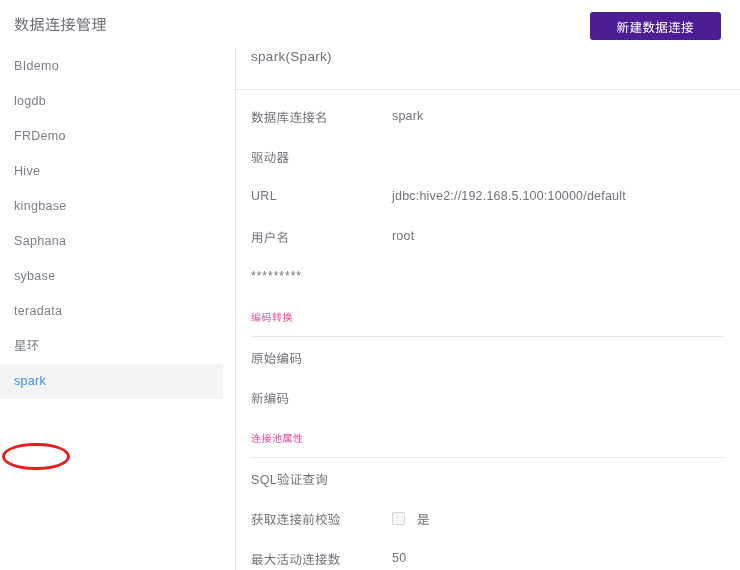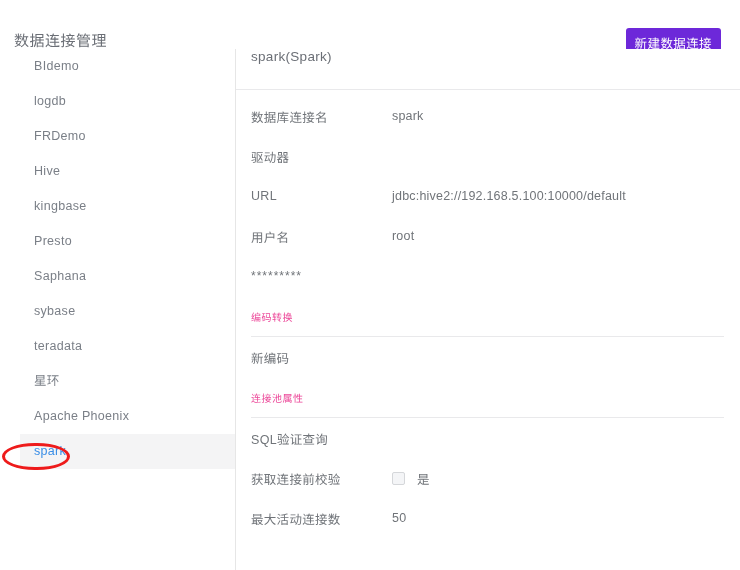--- a/index.html
+++ b/index.html
@@ -24,39 +24,38 @@
   }
 
   
   .topbar {
     position: absolute;
     left: 0; top: 0;
     width: 740px; height: 55px;
     box-sizing: border-box;
     border-bottom: 1px solid #e6e6e6;
     background: #ffffff;
-    margin-top: 16px;
   }
   .page-title {
     position: absolute;
     left: 14px; top: 13px;
     font-size: 15px;
     color: #6b6f76;
     letter-spacing: .5px;
     white-space: nowrap;
   }
   .new-conn-btn {
     position: absolute;
     right: 19px; top: 12px;
     height: 28px;
-    padding: 0 9px;
+    padding: 0 27px;
     display: flex;
     align-items: center;
     justify-content: center;
-    background: #6d28d9;
+    background: #4c1d95;
     color: #ffffff;
     font-size: 12.5px;
     border: none;
     border-radius: 3px;
     cursor: pointer;
     white-space: nowrap;
     letter-spacing: .4px;
     font-family: inherit;
   }
 
@@ -76,21 +75,20 @@
     height: 35px;
     line-height: 35px;
     padding-left: 14px;
     font-size: 12.5px;
     color: #7a7f87;
     white-space: nowrap;
     cursor: pointer;
     letter-spacing: .3px;
     box-sizing: border-box;
     width: 223px;
-    margin-left: 20px;
   }
   .sb-item.active {
     background: #f4f4f5;
     color: #3a8ee6;
   }
 
   
   .annot-ring {
     position: absolute;
     left: 2px;
@@ -210,26 +208,24 @@
     <button class="new-conn-btn">新建数据连接</button>
   </div>
 
   <div class="sidebar">
     <div id="sidebar-list">
         <div class="sb-item"><span>BIdemo</span></div>
         <div class="sb-item"><span>logdb</span></div>
         <div class="sb-item"><span>FRDemo</span></div>
         <div class="sb-item"><span>Hive</span></div>
         <div class="sb-item"><span>kingbase</span></div>
-        <div class="sb-item"><span>Presto</span></div>
         <div class="sb-item"><span>Saphana</span></div>
         <div class="sb-item"><span>sybase</span></div>
         <div class="sb-item"><span>teradata</span></div>
         <div class="sb-item"><span>星环</span></div>
-        <div class="sb-item"><span>Apache Phoenix</span></div>
         <div class="sb-item active"><span>spark</span></div>
       </div>
   </div>
 
   <div class="annot-ring"></div>
 
   <div class="detail">
     <div class="detail-header">
       <span class="detail-header-title">spark(Spark)</span>
     </div>
@@ -250,20 +246,24 @@
           <div class="field-value">root</div>
         </div>
         <div class="field-row">
           <div class="field-value mask">*********</div>
         </div>
         <div class="section-row">
           <span class="section-title">编码转换</span>
         </div>
         <div class="section-rule"></div>
         <div class="field-row">
+          <div class="field-label">原始编码</div>
+          <div class="field-value"></div>
+        </div>
+        <div class="field-row">
           <div class="field-label">新编码</div>
           <div class="field-value"></div>
         </div>
         <div class="section-row">
           <span class="section-title">连接池属性</span>
         </div>
         <div class="section-rule"></div>
         <div class="field-row">
           <div class="field-label">SQL验证查询</div>
           <div class="field-value"></div>

